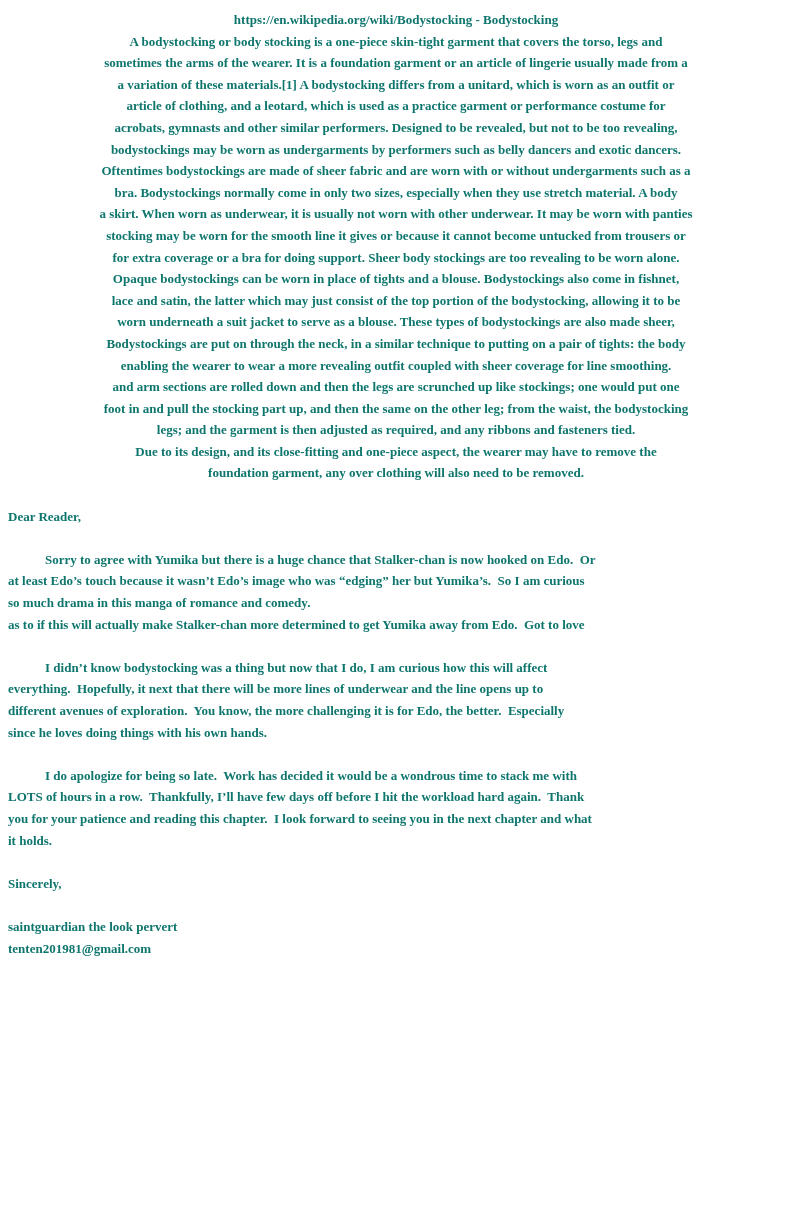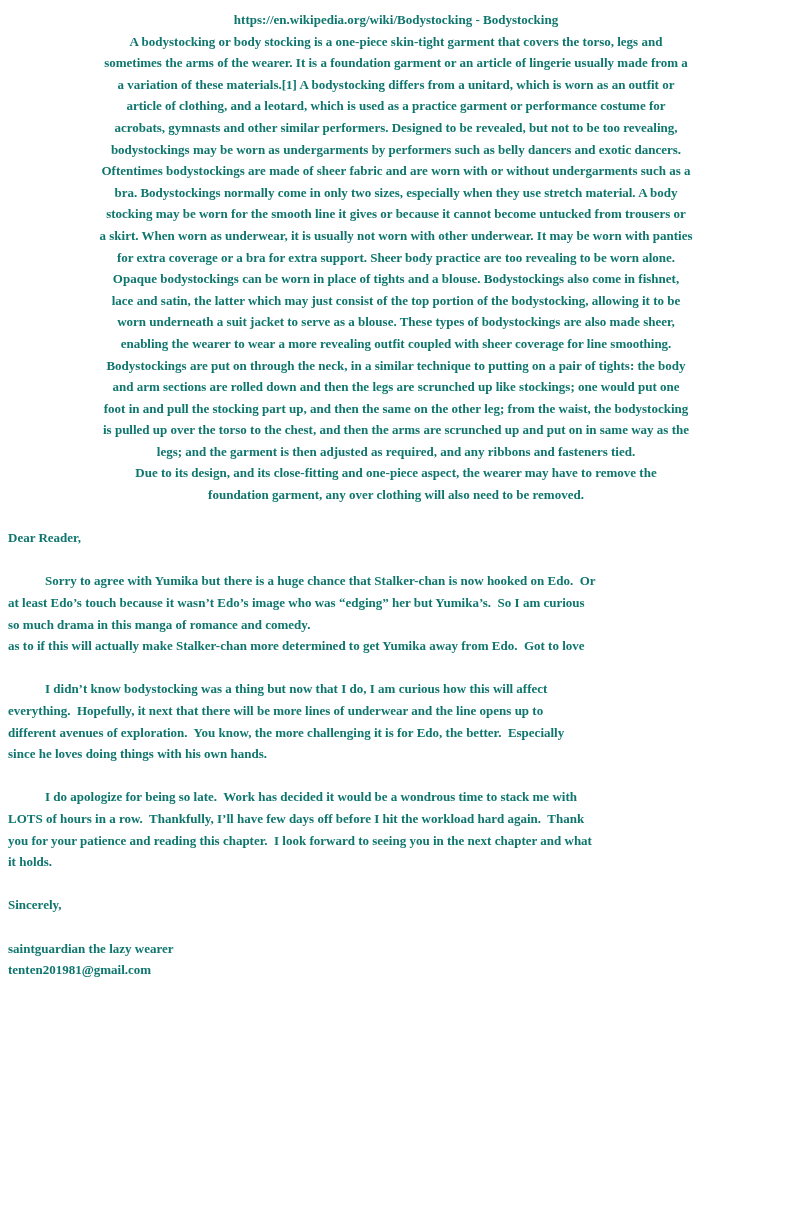--- a/index.html
+++ b/index.html
@@ -49,31 +49,30 @@
       <div class="line">https://en.wikipedia.org/wiki/Bodystocking - Bodystocking</div>
       <div>
           <div class="line">A bodystocking or body stocking is a one-piece skin-tight garment that covers the torso, legs and</div>
           <div class="line">sometimes the arms of the wearer. It is a foundation garment or an article of lingerie usually made from a</div>
           <div class="line">a variation of these materials.[1] A bodystocking differs from a unitard, which is worn as an outfit or</div>
           <div class="line">article of clothing, and a leotard, which is used as a practice garment or performance costume for</div>
           <div class="line">acrobats, gymnasts and other similar performers. Designed to be revealed, but not to be too revealing,</div>
           <div class="line">bodystockings may be worn as undergarments by performers such as belly dancers and exotic dancers.</div>
           <div class="line">Oftentimes bodystockings are made of sheer fabric and are worn with or without undergarments such as a</div>
           <div class="line">bra. Bodystockings normally come in only two sizes, especially when they use stretch material. A body</div>
+          <div class="line">a skirt. When worn as underwear, it is usually not worn with other underwear. It may be worn with panties</div>
           <div class="line">stocking may be worn for the smooth line it gives or because it cannot become untucked from trousers or</div>
-          <div class="line">a skirt. When worn as underwear, it is usually not worn with other underwear. It may be worn with panties</div>
-          <div class="line">for extra coverage or a bra for extra support. Sheer body practice are too revealing to be worn alone.</div>
+          <div class="line">for extra coverage or a bra for doing support. Sheer body stockings are too revealing to be worn alone.</div>
           <div class="line">Opaque bodystockings can be worn in place of tights and a blouse. Bodystockings also come in fishnet,</div>
           <div class="line">lace and satin, the latter which may just consist of the top portion of the bodystocking, allowing it to be</div>
           <div class="line">worn underneath a suit jacket to serve as a blouse. These types of bodystockings are also made sheer,</div>
+          <div class="line">Bodystockings are put on through the neck, in a similar technique to putting on a pair of tights: the body</div>
           <div class="line">enabling the wearer to wear a more revealing outfit coupled with sheer coverage for line smoothing.</div>
-          <div class="line">Bodystockings are put on through the neck, in a similar technique to putting on a pair of tights: the body</div>
           <div class="line">and arm sections are rolled down and then the legs are scrunched up like stockings; one would put one</div>
           <div class="line">foot in and pull the stocking part up, and then the same on the other leg; from the waist, the bodystocking</div>
-          <div class="line">is pulled up over the torso to the chest, and then the arms are scrunched up and put on in same way as the</div>
           <div class="line">legs; and the garment is then adjusted as required, and any ribbons and fasteners tied.</div>
           <div class="line">Due to its design, and its close-fitting and one-piece aspect, the wearer may have to remove the</div>
           <div class="line">foundation garment, any over clothing will also need to be removed.</div>
         </div>
     </div>
 
     <div class="spacer-line"></div>
 
     <div>
       <div class="line">Dear Reader,</div>
@@ -94,19 +93,19 @@
           <div class="para">
             <div class="line indent">I do apologize for being so late.  Work has decided it would be a wondrous time to stack me with</div>
             <div class="line">LOTS of hours in a row.  Thankfully, I’ll have few days off before I hit the workload hard again.  Thank</div>
             <div class="line">you for your patience and reading this chapter.  I look forward to seeing you in the next chapter and what</div>
             <div class="line">it holds.</div>
           </div>
         </div>
       <div class="line">Sincerely,</div>
       <div class="spacer-line"></div>
       <div>
-          <div class="line">saintguardian the lazy wearer</div>
+          <div class="line">saintguardian the look pervert</div>
           <div class="line">tenten201981@gmail.com</div>
         </div>
     </div>
 
   </div>
 </div>
 
 </body></html>

